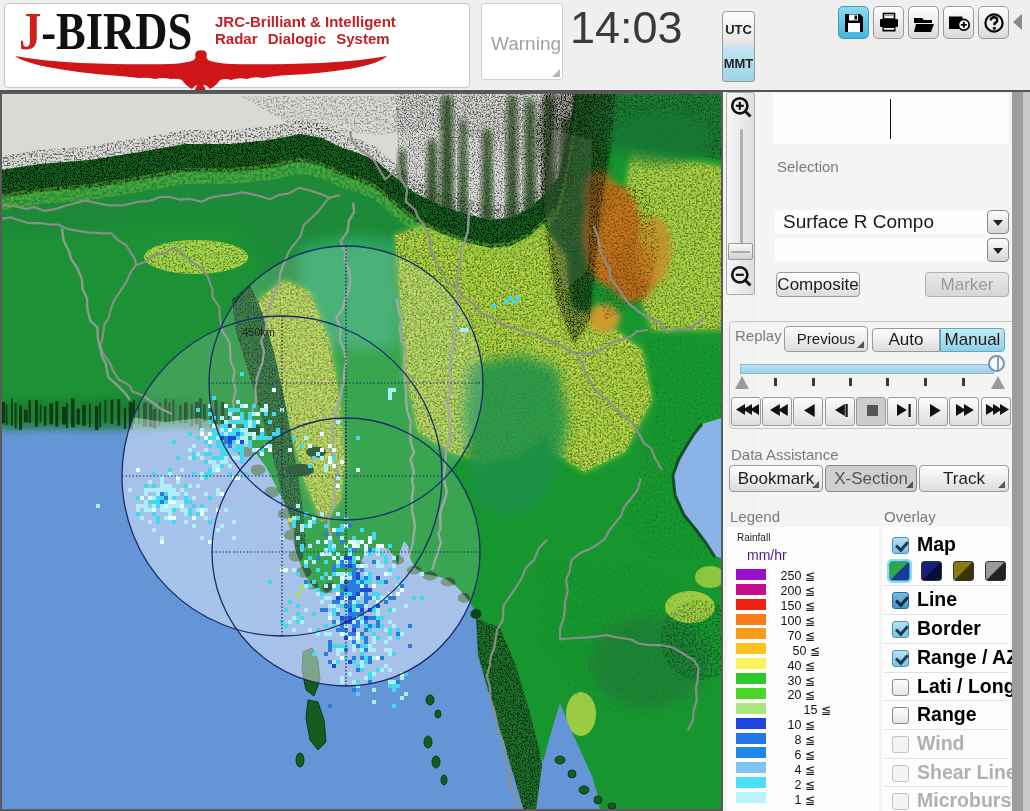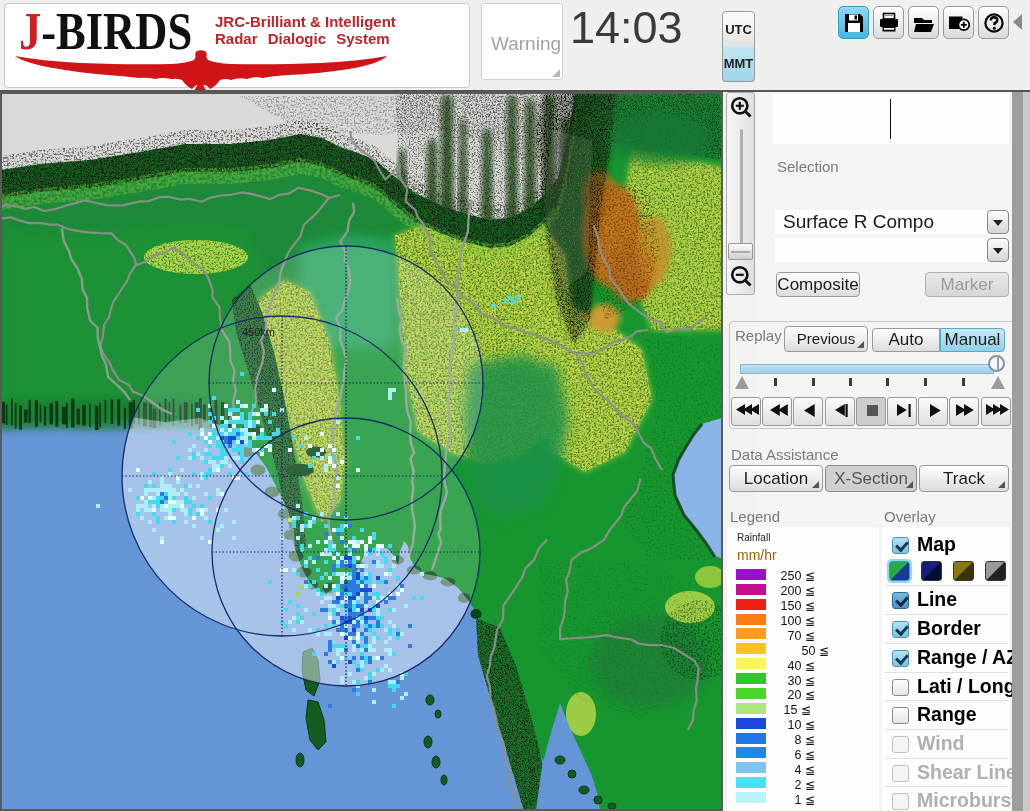--- a/index.html
+++ b/index.html
@@ -54,21 +54,21 @@
 .endtri { position:absolute; top:54px; width:0; height:0; border-left:7px solid transparent; border-right:7px solid transparent; border-bottom:13px solid #9a9a9a; }
 .pb { position:absolute; top:75px; width:30px; height:29px; border:1px solid #9a9a9a; border-radius:3px; background:linear-gradient(#fbfbfb,#dedede); }
 .pb svg { position:absolute; left:3px; top:5px; }
 .pb.press { background:#cccccc; }
 
 #da_l { position:absolute; left:731px; top:446px; }
 
 #leg_l { position:absolute; left:730px; top:508px; }
 #legbox { position:absolute; left:727px; top:527px; width:152px; height:284px; background:#fdfdfd; }
 #legbox .t1 { position:absolute; left:10px; top:5px; font-size:10px; color:#222; }
-#legbox .t2 { position:absolute; left:10px; top:20px; font-size:14px; color:#a16207; }
+#legbox .t2 { position:absolute; left:20px; top:20px; font-size:14px; color:#4c1d95; }
 .sw { position:absolute; left:9px; width:30px; height:11px; }
 .swl { position:absolute; width:46px; text-align:right; font-size:12.5px; color:#111; }
 
 #ov_l { position:absolute; left:884px; top:508px; }
 #ovbox { position:absolute; left:882px; top:527px; width:128px; height:284px; background:#fdfdfd; }
 .ovrow { position:absolute; left:10px; height:22px; white-space:nowrap; width:130px; }
 .cb { position:absolute; left:0px; top:2px; width:17px; height:17px; border:1px solid #8a8a8a; border-radius:3px; background:linear-gradient(#fdfdfd,#e4e4e4); }
 .cb.chk { background:linear-gradient(#b4e2f2,#7cc2e0); border-color:#4a94b8; }
 .cb.chk:after { content:""; position:absolute; left:3px; top:3px; width:9px; height:5px; border-left:3px solid #1a3a52; border-bottom:3px solid #1a3a52; transform:rotate(-48deg); }
 .cb.chk2 { background:linear-gradient(#7cb8dc,#4a94c8); border-color:#2a6a98; }
@@ -235,47 +235,47 @@
       </div>
       <div class="pb" style="left:251px">
         <svg width="24" height="16" viewBox="0 0 24 16">
           <polygon points="1,1 1,12 10.0,6.5" fill="#111"></polygon>
           <polygon points="8,1 8,12 17.0,6.5" fill="#111"></polygon>
           <polygon points="15,1 15,12 24.0,6.5" fill="#111"></polygon>
         </svg>
       </div>
  </div>
  <div id="da_l" class="abs lbl">Data Assistance</div>
- <div class="btn fold" style="left:729px;top:465px;width:94px;height:27px;font-size:17px;line-height:25px;">Location</div>
+ <div class="btn fold" style="left:729px;top:465px;width:94px;height:27px;font-size:17px;line-height:25px;">Bookmark</div>
  <div class="btn fold press" style="left:825px;top:465px;width:92px;height:27px;font-size:17px;line-height:25px;color:#555;">X-Section</div>
  <div class="btn fold" style="left:919px;top:465px;width:90px;height:27px;font-size:17px;line-height:25px;">Track</div>
  <div id="leg_l" class="abs lbl">Legend</div>
  <div id="legbox">
    <div class="t1">Rainfall</div>
       <div class="t2">mm/hr</div>
    <div class="sw" style="top:42px;background:#9a10cc"></div>
       <div class="swl" style="left:42px;top:42px">250 <span style="font-size:12px">≦</span></div>
       <div class="sw" style="top:57px;background:#c70d8e"></div>
       <div class="swl" style="left:42px;top:57px">200 <span style="font-size:12px">≦</span></div>
       <div class="sw" style="top:72px;background:#ee2011"></div>
       <div class="swl" style="left:42px;top:72px">150 <span style="font-size:12px">≦</span></div>
       <div class="sw" style="top:87px;background:#f97c16"></div>
       <div class="swl" style="left:42px;top:87px">100 <span style="font-size:12px">≦</span></div>
       <div class="sw" style="top:101px;background:#fb9d18"></div>
       <div class="swl" style="left:42px;top:102px">70 <span style="font-size:12px">≦</span></div>
       <div class="sw" style="top:116px;background:#fcc41c"></div>
-      <div class="swl" style="left:56px;top:117px">50 <span style="font-size:12px">≦</span></div>
+      <div class="swl" style="left:47px;top:117px">50 <span style="font-size:12px">≦</span></div>
       <div class="sw" style="top:131px;background:#fbf35c"></div>
       <div class="swl" style="left:42px;top:132px">40 <span style="font-size:12px">≦</span></div>
       <div class="sw" style="top:146px;background:#2ec82a"></div>
       <div class="swl" style="left:42px;top:147px">30 <span style="font-size:12px">≦</span></div>
       <div class="sw" style="top:161px;background:#4ad628"></div>
       <div class="swl" style="left:42px;top:161px">20 <span style="font-size:12px">≦</span></div>
       <div class="sw" style="top:176px;background:#a8e87f"></div>
-      <div class="swl" style="left:38px;top:176px">15 <span style="font-size:12px">≦</span></div>
+      <div class="swl" style="left:58px;top:176px">15 <span style="font-size:12px">≦</span></div>
       <div class="sw" style="top:191px;background:#1d46e0"></div>
       <div class="swl" style="left:42px;top:191px">10 <span style="font-size:12px">≦</span></div>
       <div class="sw" style="top:206px;background:#2277e8"></div>
       <div class="swl" style="left:42px;top:206px">8 <span style="font-size:12px">≦</span></div>
       <div class="sw" style="top:220px;background:#1e88e8"></div>
       <div class="swl" style="left:42px;top:221px">6 <span style="font-size:12px">≦</span></div>
       <div class="sw" style="top:235px;background:#7ec4ef"></div>
       <div class="swl" style="left:42px;top:236px">4 <span style="font-size:12px">≦</span></div>
       <div class="sw" style="top:250px;background:#4ae0f4"></div>
       <div class="swl" style="left:42px;top:251px">2 <span style="font-size:12px">≦</span></div>

